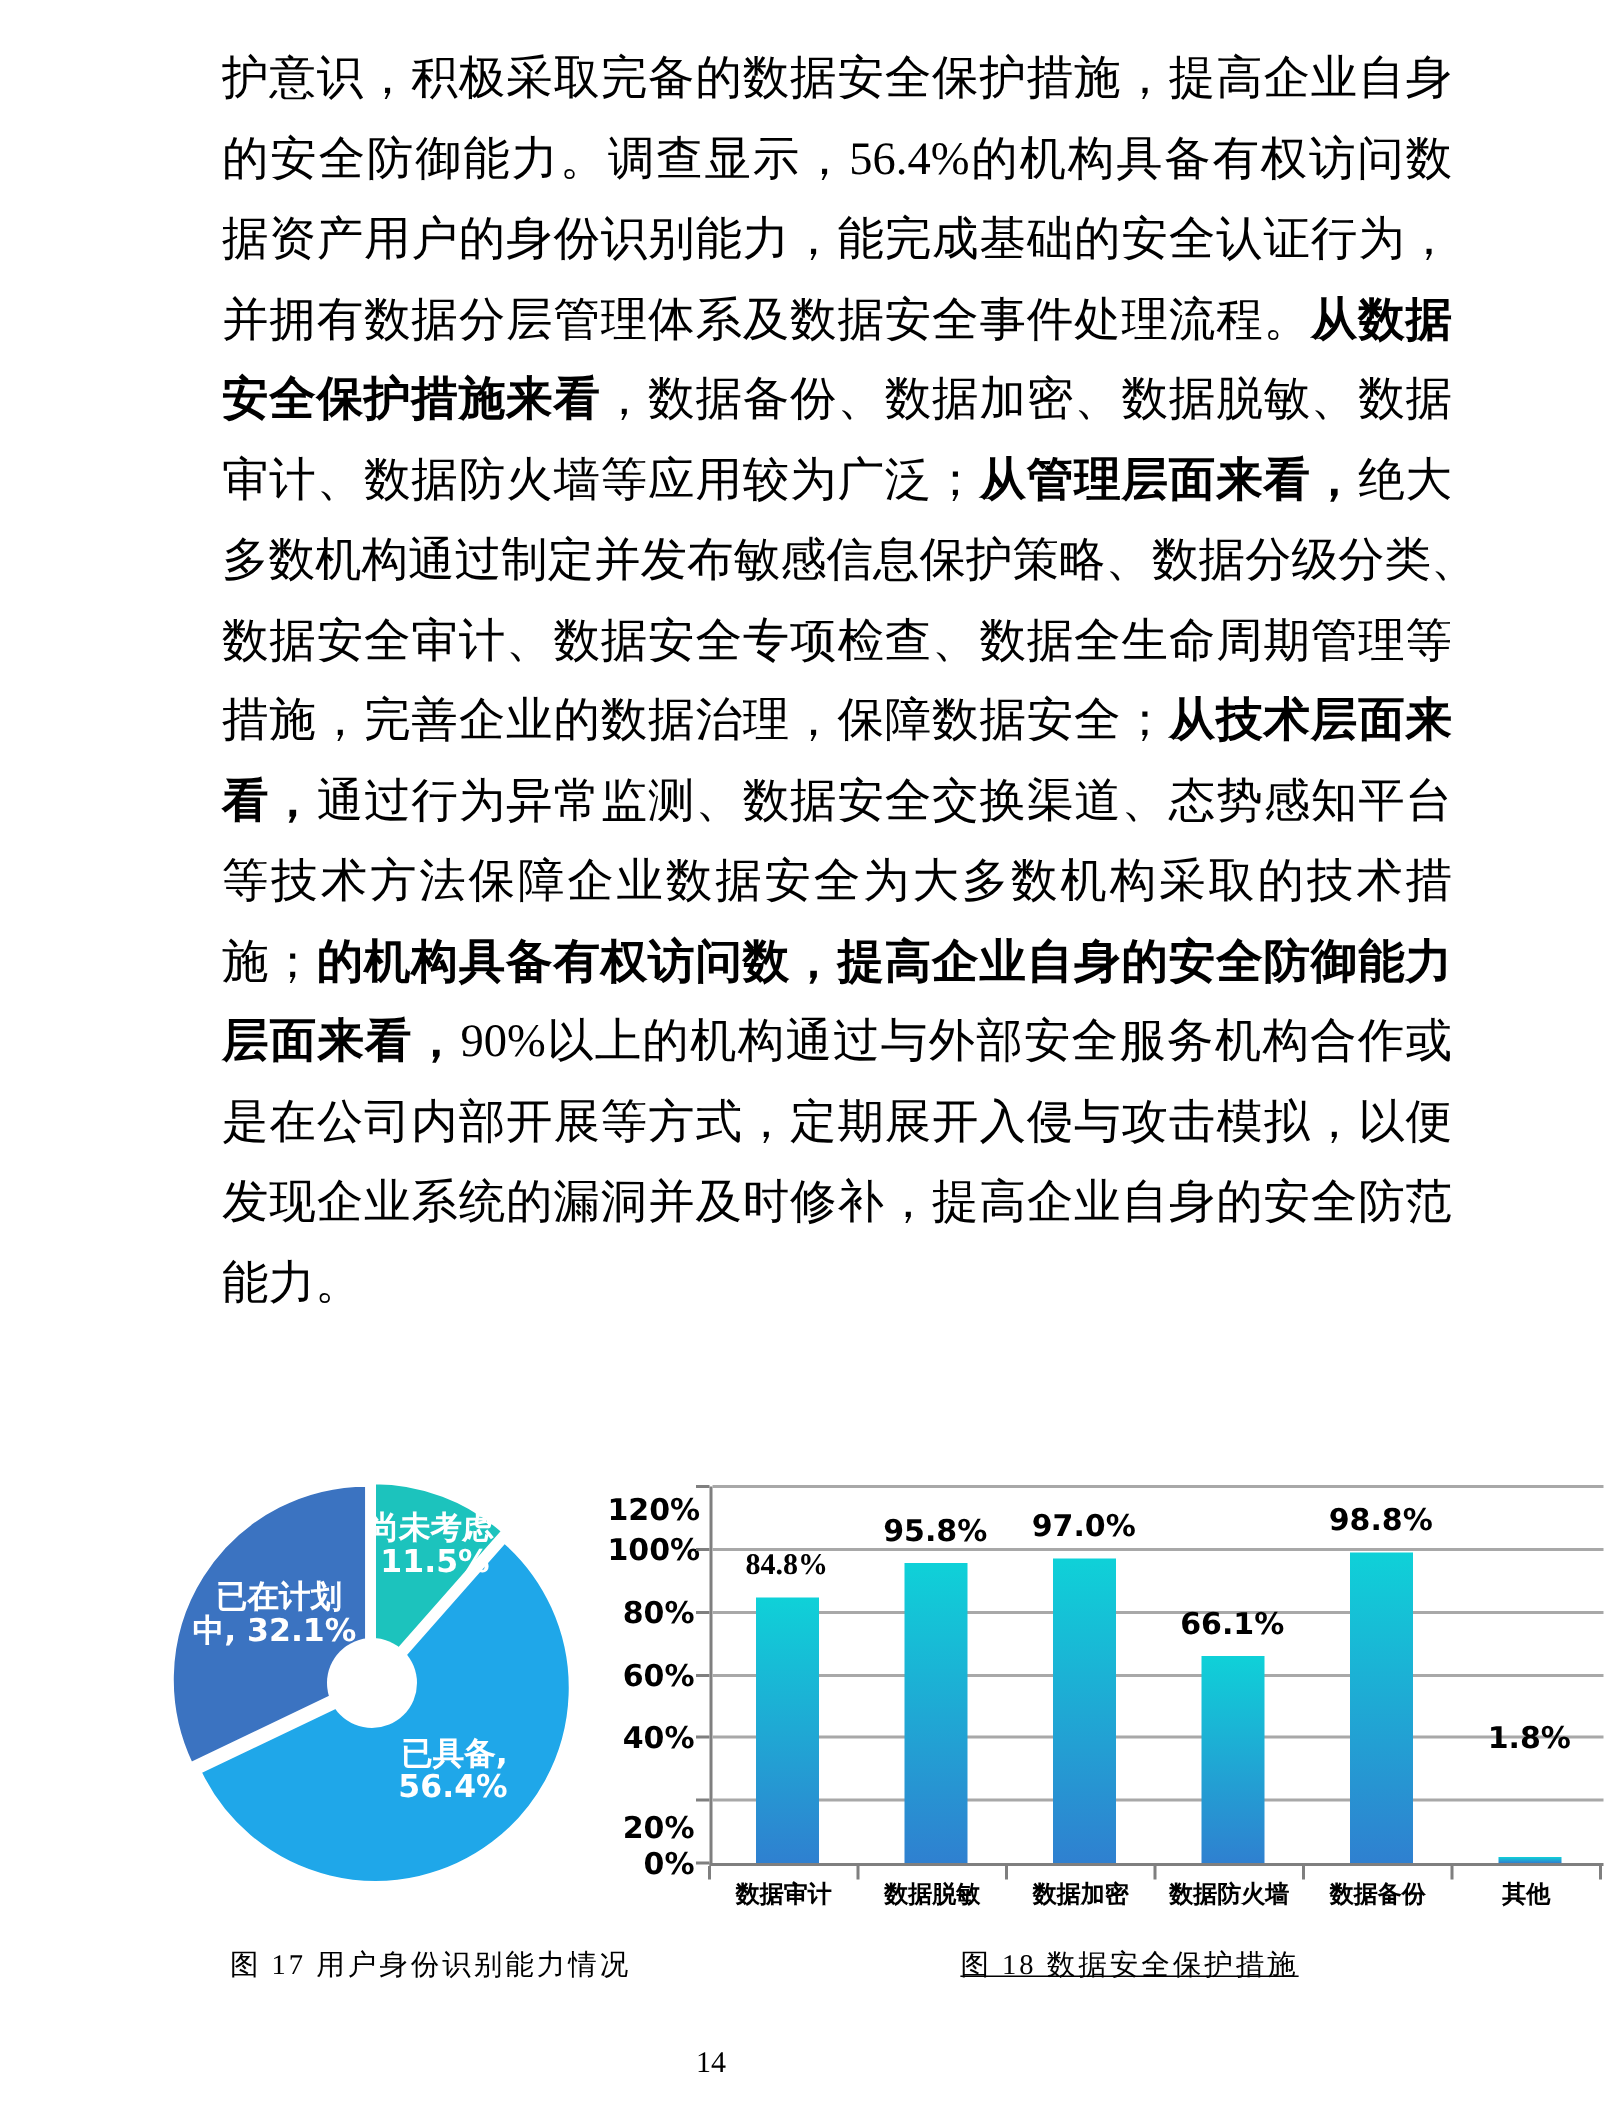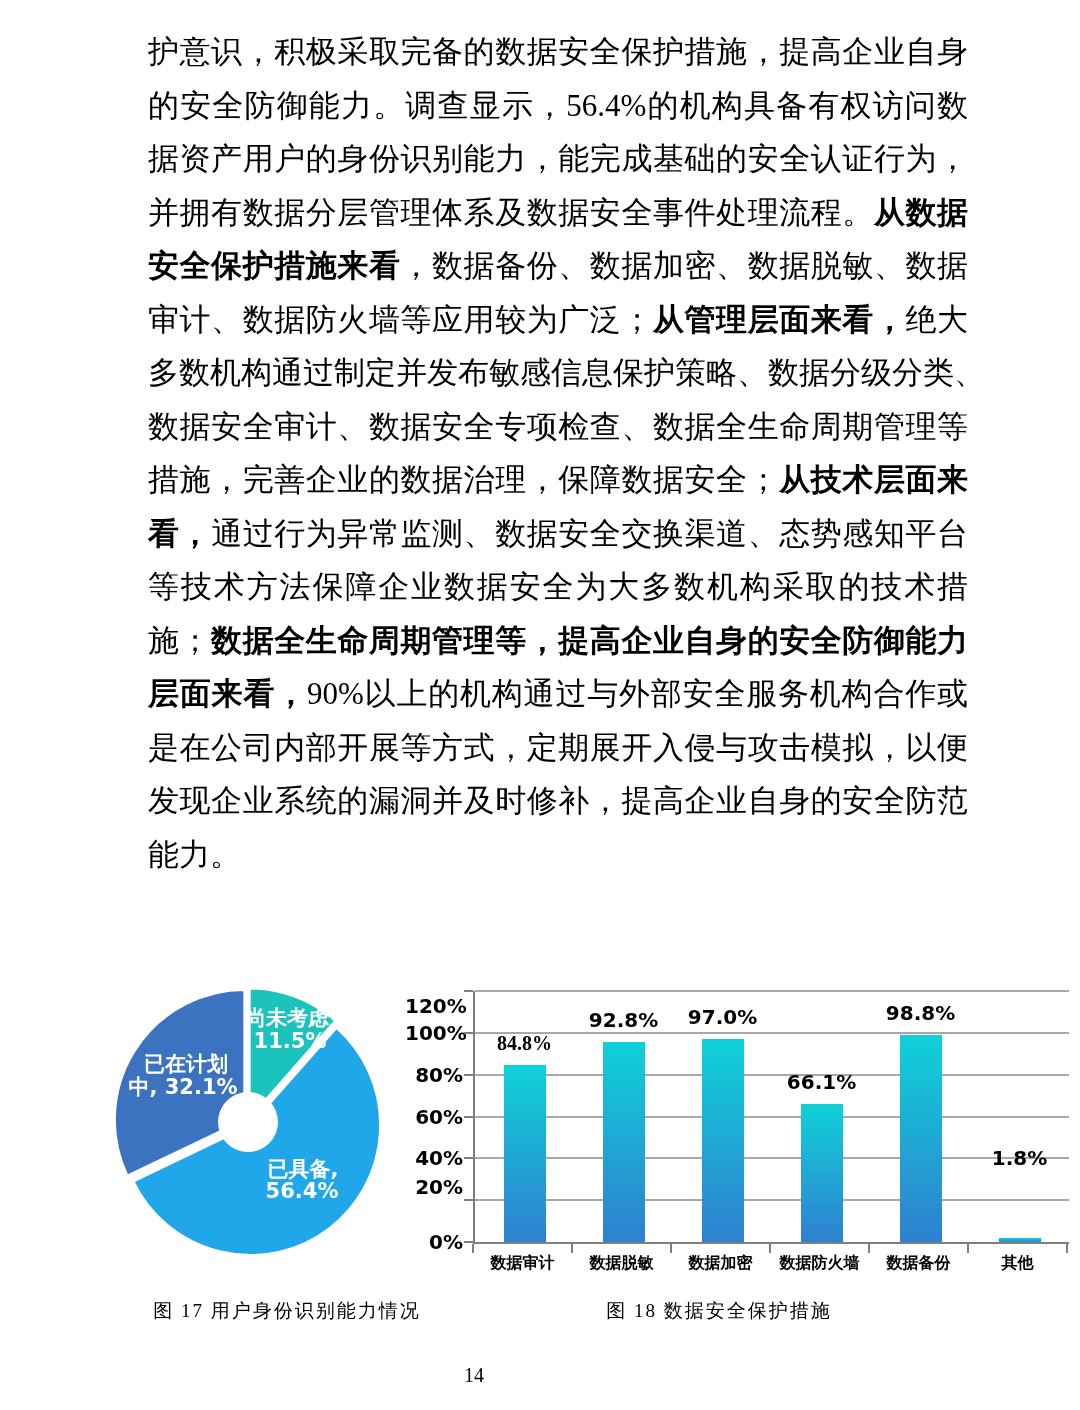--- a/index.html
+++ b/index.html
@@ -55,21 +55,21 @@
   .cat-label {
     width:99px; text-align:center; font-size:16px; font-weight:bold; color:#000;
     white-space:nowrap;
   }
   
   .caption {
     position:absolute; top:1296px; height:30px; line-height:30px;
     font-size:19px; letter-spacing:2px; text-align:center; color:#000;
   }
   .caption-left  { left:137px; width:300px; }
-  .caption-right { left:569px; width:300px; }
+  .caption-right { left:603px; width:300px;text-decoration:underline; }
   .page-number {
     position:absolute; left:464px; top:1364px; width:160px;
     font-size:20px; color:#000;
   }
 </style>
 </head>
 <body>
 
 <div class="page">
 
@@ -78,21 +78,21 @@
       <div class="t-line"><span>的安全防御能力。调查显示，56.4%的机构具备有权访问数</span></div>
       <div class="t-line"><span>据资产用户的身份识别能力，能完成基础的安全认证行为，</span></div>
       <div class="t-line"><span>并拥有数据分层管理体系及数据安全事件处理流程。</span><b>从数据</b></div>
       <div class="t-line"><b>安全保护措施来看</b><span>，数据备份、数据加密、数据脱敏、数据</span></div>
       <div class="t-line"><span>审计、数据防火墙等应用较为广泛；</span><b>从管理层面来看，</b><span>绝大</span></div>
       <div class="t-line"><span>多数机构通过制定并发布敏感信息保护策略、数据分级分类、</span></div>
       <div class="t-line"><span>数据安全审计、数据安全专项检查、数据全生命周期管理等</span></div>
       <div class="t-line"><span>措施，完善企业的数据治理，保障数据安全；</span><b>从技术层面来</b></div>
       <div class="t-line"><b>看，</b><span>通过行为异常监测、数据安全交换渠道、态势感知平台</span></div>
       <div class="t-line"><span>等技术方法保障企业数据安全为大多数机构采取的技术措</span></div>
-      <div class="t-line"><span>施；</span><b>数据全生命周期管理等，提高企业自身的安全防御能力</b></div>
+      <div class="t-line"><span>施；</span><b>的机构具备有权访问数，提高企业自身的安全防御能力</b></div>
       <div class="t-line"><b>层面来看，</b><span>90%以上的机构通过与外部安全服务机构合作或</span></div>
       <div class="t-line"><span>是在公司内部开展等方式，定期展开入侵与攻击模拟，以便</span></div>
       <div class="t-line"><span>发现企业系统的漏洞并及时修补，提高企业自身的安全防范</span></div>
       <div class="t-line last"><span>能力。</span></div>
     </div>
 
   <svg class="pie-svg" id="pie-svg" viewBox="0 0 290 290">
       <path d="M 145 145 L 145.00 15.00 A 130 130 0 0 1 230.97 47.49 Z" fill="#1CC3BD" stroke="#ffffff" stroke-width="2.5" stroke-linejoin="round" transform="translate(1.41 -3.74)"></path>
       <path d="M 145 145 L 230.97 47.49 A 130 130 0 1 1 27.72 201.09 Z" fill="#1FA7E9" stroke="#ffffff" stroke-width="2.5" stroke-linejoin="round" transform="translate(2.41 3.19)"></path>
       <path d="M 145 145 L 27.72 201.09 A 130 130 0 0 1 145.00 15.00 Z" fill="#3B73C1" stroke="#ffffff" stroke-width="2.5" stroke-linejoin="round" transform="translate(-3.38 -2.13)"></path>
@@ -109,38 +109,38 @@
       <div class="y-label" style="top: 20px;">120%</div>
       <div class="y-tick" style="top: 15px;"></div>
       <div class="y-label" style="top: 46.8333px;">100%</div>
       <div class="y-tick" style="top: 56.8333px;"></div>
       <div class="y-label" style="top: 88.6667px;">80%</div>
       <div class="y-tick" style="top: 98.6667px;"></div>
       <div class="y-label" style="top: 130.5px;">60%</div>
       <div class="y-tick" style="top: 140.5px;"></div>
       <div class="y-label" style="top: 172.333px; text-align: right;">40%</div>
       <div class="y-tick" style="top: 182.333px;"></div>
-      <div class="y-label" style="top: 201px;">20%</div>
+      <div class="y-label" style="top: 232px;">20%</div>
       <div class="y-tick" style="top: 224.167px;"></div>
       <div class="y-label" style="top: 256px;">0%</div>
       <div class="y-tick" style="top: 266px;"></div>
       <div class="plot">
         <div class="gridline" style="top: -1px;"></div>
         <div class="gridline" style="top: 40.8333px;"></div>
         <div class="gridline" style="top: 82.6667px;"></div>
         <div class="gridline" style="top: 124.5px;"></div>
         <div class="gridline" style="top: 166.333px;"></div>
         <div class="gridline" style="top: 208.167px;"></div>
         <div class="bar-col" style="left: 0px;">
           <div class="bar" style="height: 177.373px; background: linear-gradient(rgb(15, 209, 216) 0%, rgb(47, 128, 208) 100%);"></div>
           <div class="bar-value" style="bottom: 187.373px; font-family: Liberation Serif, serif;">84.8%</div>
         </div>
         <div class="bar-col" style="left: 99px;">
           <div class="bar" style="height: 200.382px; background: linear-gradient(rgb(15, 209, 216) 0%, rgb(47, 128, 208) 100%);"></div>
-          <div class="bar-value" style="bottom: 210.382px;">92.8%</div>
+          <div class="bar-value" style="bottom: 210.382px;">95.8%</div>
         </div>
         <div class="bar-col" style="left: 198px;">
           <div class="bar" style="height: 202.892px; background: linear-gradient(rgb(15, 209, 216) 0%, rgb(47, 128, 208) 100%);"></div>
           <div class="bar-value" style="bottom: 212.892px;">97.0%</div>
         </div>
         <div class="bar-col" style="left: 297px;">
           <div class="bar" style="height: 138.259px; background: linear-gradient(rgb(15, 209, 216) 0%, rgb(47, 128, 208) 100%);"></div>
           <div class="bar-value" style="bottom: 148.259px; margin-top: 45px;">66.1%</div>
         </div>
         <div class="bar-col" style="left: 396px;">

